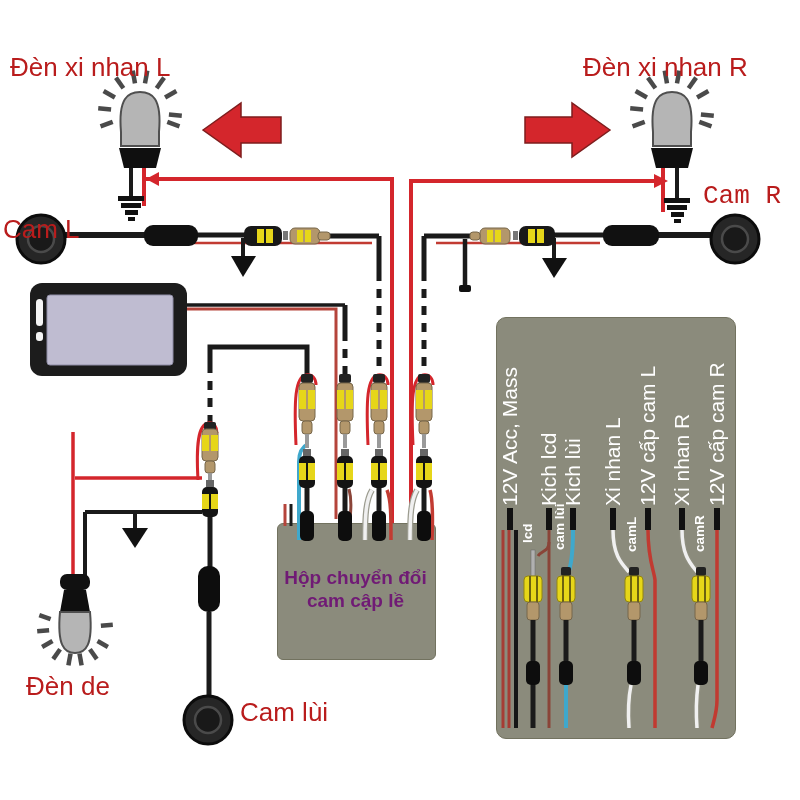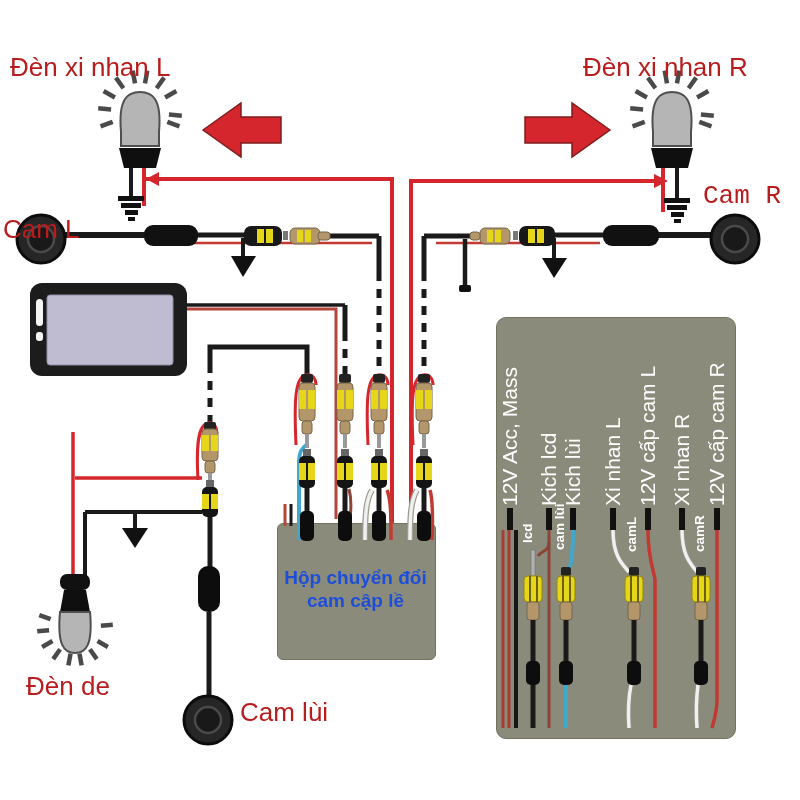--- a/index.html
+++ b/index.html
@@ -2,21 +2,21 @@
 <html><head>
 <meta charset="utf-8">
 <style>
   html,body{margin:0;padding:0;background:#ffffff;}
   #stage{position:relative;width:800px;height:800px;background:#ffffff;overflow:hidden;
          font-family:"Liberation Sans",sans-serif;}
   .panelrect{position:absolute;background:#8b8b7c;border:1px solid #72725f;border-radius:10px;z-index:1;}
   .boxrect{position:absolute;background:#8b8b7c;border:1px solid #72725f;border-radius:6px;z-index:1;}
   #wires{position:absolute;left:0;top:0;z-index:2;pointer-events:none;}
   .lbl{position:absolute;color:#b91c1c;font-size:26px;z-index:3;white-space:nowrap;}
-  .boxlbl{position:absolute;left:277px;top:566px;width:157px;text-align:center;color:#1d4ed8;
+  .boxlbl{position:absolute;left:277px;top:566px;width:157px;text-align:center;color:#701a75;
           font-size:19px;font-weight:bold;line-height:23px;z-index:3;}
   .vlabel{position:absolute;writing-mode:vertical-rl;transform:rotate(180deg);color:#ffffff;
           font-size:21px;line-height:26px;width:26px;height:200px;z-index:3;white-space:nowrap;}
   .vtag{position:absolute;writing-mode:vertical-rl;transform:rotate(180deg);color:#ffffff;
         font-size:13.5px;font-weight:bold;line-height:18px;width:18px;height:120px;z-index:3;white-space:nowrap;}
 </style>
 </head>
 <body>
 
 <div id="stage">

